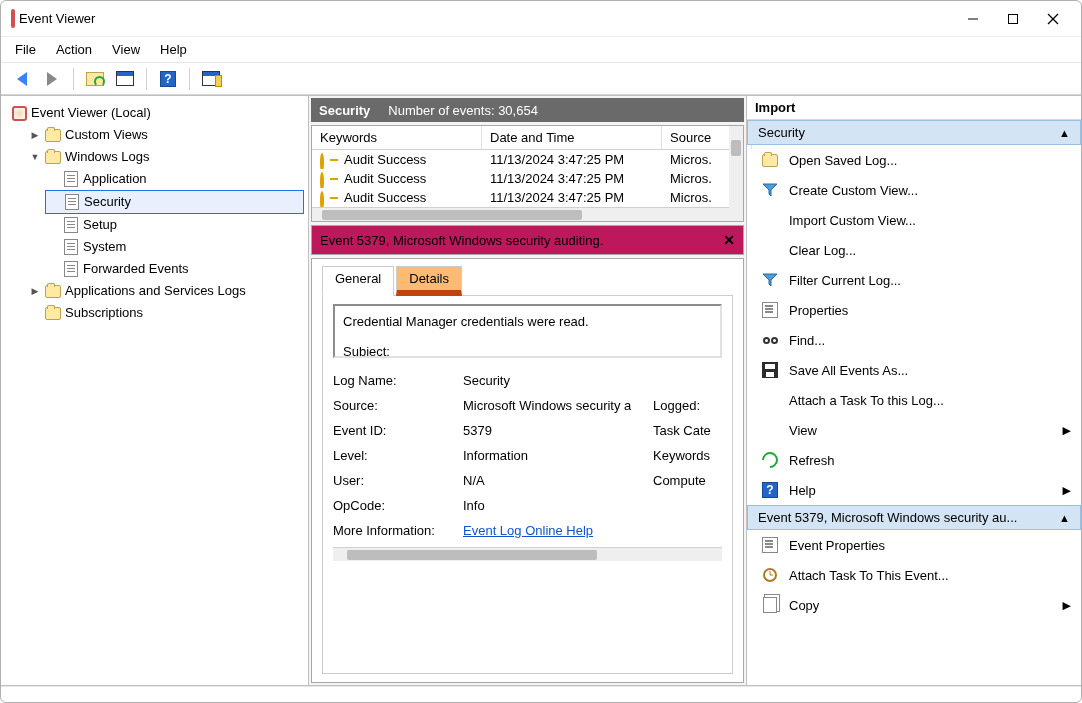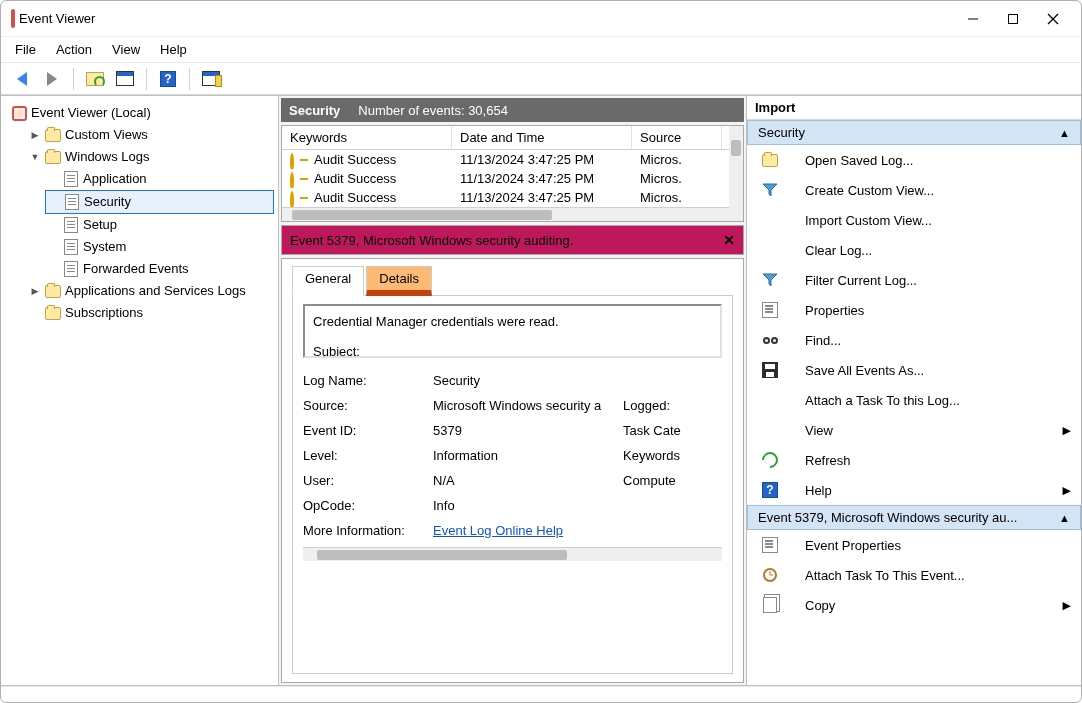--- a/index.html
+++ b/index.html
@@ -6,21 +6,21 @@
   body { font-family: "Segoe UI", Arial, sans-serif; font-size: 13px; background: #fff; color: #000; }
   .window { width: 1082px; height: 703px; border: 1px solid #b0b0b0; border-radius: 6px; overflow: hidden; display: flex; flex-direction: column; background: #fff; }
   .titlebar { height: 36px; display: flex; align-items: center; padding: 0 10px; gap: 4px; border-bottom: 1px solid #eee; }
   .titlebar .title { flex: 1; }
   .titlebar .tb-btn { width: 36px; height: 28px; display: flex; align-items: center; justify-content: center; }
   .tb-icon { width: 14px; height: 14px; }
   .menubar { height: 26px; display: flex; align-items: center; gap: 20px; padding: 0 14px; border-bottom: 1px solid #e8e8e8; }
   .toolbar { height: 32px; display: flex; align-items: center; gap: 4px; padding: 2px 8px; border-bottom: 1px solid #d6d6d6; }
   .tool-btn { width: 26px; height: 24px; border: 1px solid transparent; display: flex; align-items: center; justify-content: center; }
   .main { flex: 1; display: flex; border-top: 1px solid #bfbfbf; border-bottom: 1px solid #bfbfbf; min-height: 0; }
-  .tree-pane { width: 278px; border-right: 1px solid #bfbfbf; padding: 6px 4px; overflow: auto; }
+  .tree-pane { width: 308px; border-right: 1px solid #bfbfbf; padding: 6px 4px; overflow: auto; }
   .tree ul { list-style: none; padding-left: 18px; }
   .tree li { line-height: 22px; white-space: nowrap; }
   .tree .row { display: flex; align-items: center; gap: 4px; padding: 0 2px; }
   .tree .expander { width: 12px; height: 12px; display: inline-flex; align-items: center; justify-content: center; color: #555; font-size: 9px; }
   .tree .icon { width: 16px; height: 16px; display: inline-flex; align-items: center; justify-content: center; }
   .tree .selected { border: 1px solid #1a73e8; background: #e8f0fe; }
   .center-pane { flex: 1; display: flex; flex-direction: column; border-right: 1px solid #bfbfbf; min-width: 0; background: #f4f4f4; padding: 2px; gap: 3px; }
   .events-header { background: #6a6a6a; color: #fff; font-weight: bold; display: flex; align-items: center; padding: 4px 8px; gap: 18px; height: 24px; }
   .events-header .sec-label { font-weight: bold; }
   .events-header .sec-count { font-weight: normal; }
@@ -48,21 +48,21 @@
   .props .plabel { white-space:nowrap; }
   .props .pval { white-space:nowrap; overflow:hidden; }
   .props a { color:#1155cc; text-decoration:underline; }
   .hscroll2 { height:14px; background:#efefef; border-top:1px solid #d0d0d0; position:relative; margin-top:4px; }
   .hscroll2 .thumb { position:absolute; left:14px; top:2px; width:250px; height:10px; background:#bdbdbd; border-radius:2px; }
   .actions-pane { width:334px; display:flex; flex-direction:column; }
   .actions-title { font-weight:bold; padding:4px 8px; border-bottom:1px solid #d8d8d8; }
   .actions-body { flex:1; overflow:auto; position:relative; }
   .section-header { background:#d3e4f5; border:1px solid #9abfe2; display:flex; align-items:center; justify-content:space-between; padding:4px 10px; margin:0; }
   .section-header .arrow { font-size:11px; }
-  .action-item { display:flex; align-items:center; gap:26px; padding:6px 10px 6px 14px; }
+  .action-item { display:flex; align-items:center; gap:10px; padding:6px 10px 6px 14px; }
   .action-item .spacer { flex:1; }
   .aicon { width:18px; height:18px; display:flex; align-items:center; justify-content:center; }
   .folder-icon { width:16px; height:13px; background:#ffe9a3; border:1px solid #bfa24b; border-radius:2px; position:relative; }
   .folder-icon::before { content:""; position:absolute; top:-3px; left:1px; width:6px; height:3px; background:#ffe9a3; border:1px solid #bfa24b; border-bottom:none; border-radius:2px 2px 0 0; }
   .save-icon { width:16px; height:16px; background:#2c2c2c; position:relative; }
   .save-icon::before { content:""; position:absolute; left:3px; top:2px; width:10px; height:5px; background:#fff; }
   .save-icon::after { content:""; position:absolute; left:4px; bottom:1px; width:8px; height:5px; background:#fff; }
   .binoc-icon { display:flex; gap:1px; }
   .binoc-circle { width:7px; height:7px; border:2px solid #333; border-radius:50%; }
   .help-icon { width:16px; height:16px; background:#2463c7; color:#fff; font-weight:bold; font-size:12px; display:flex; align-items:center; justify-content:center; border:1px solid #164a99; }

